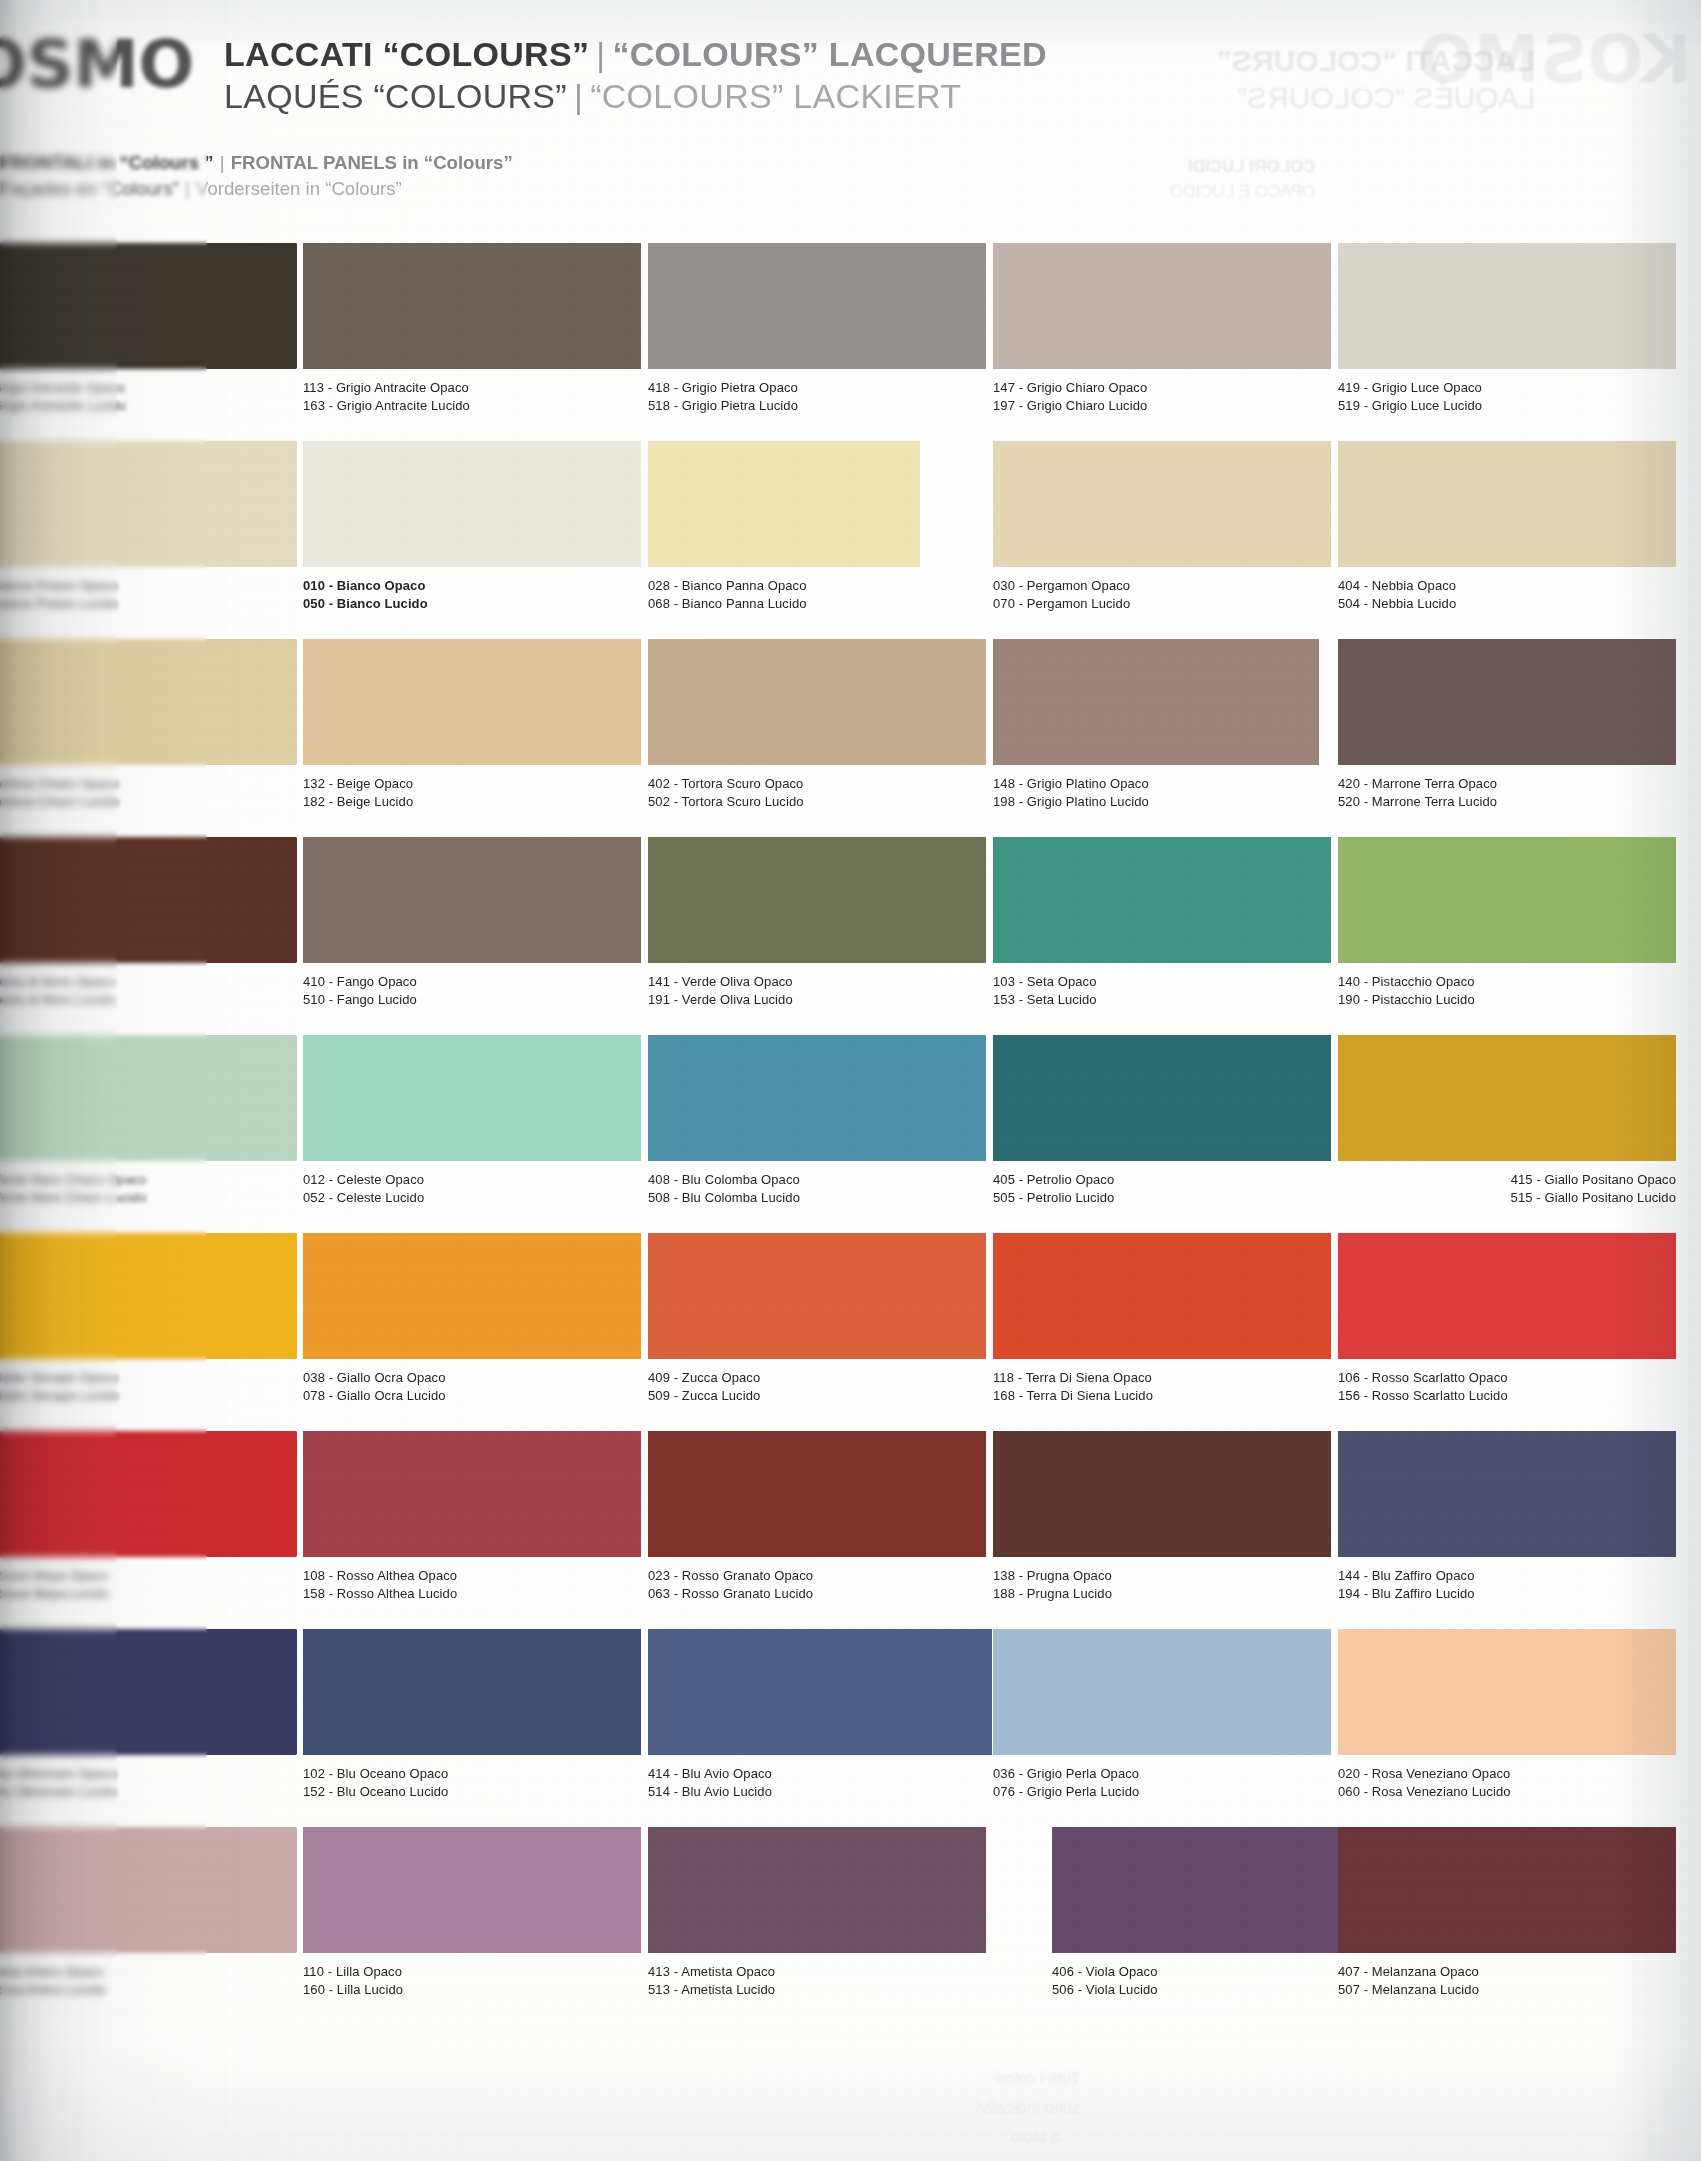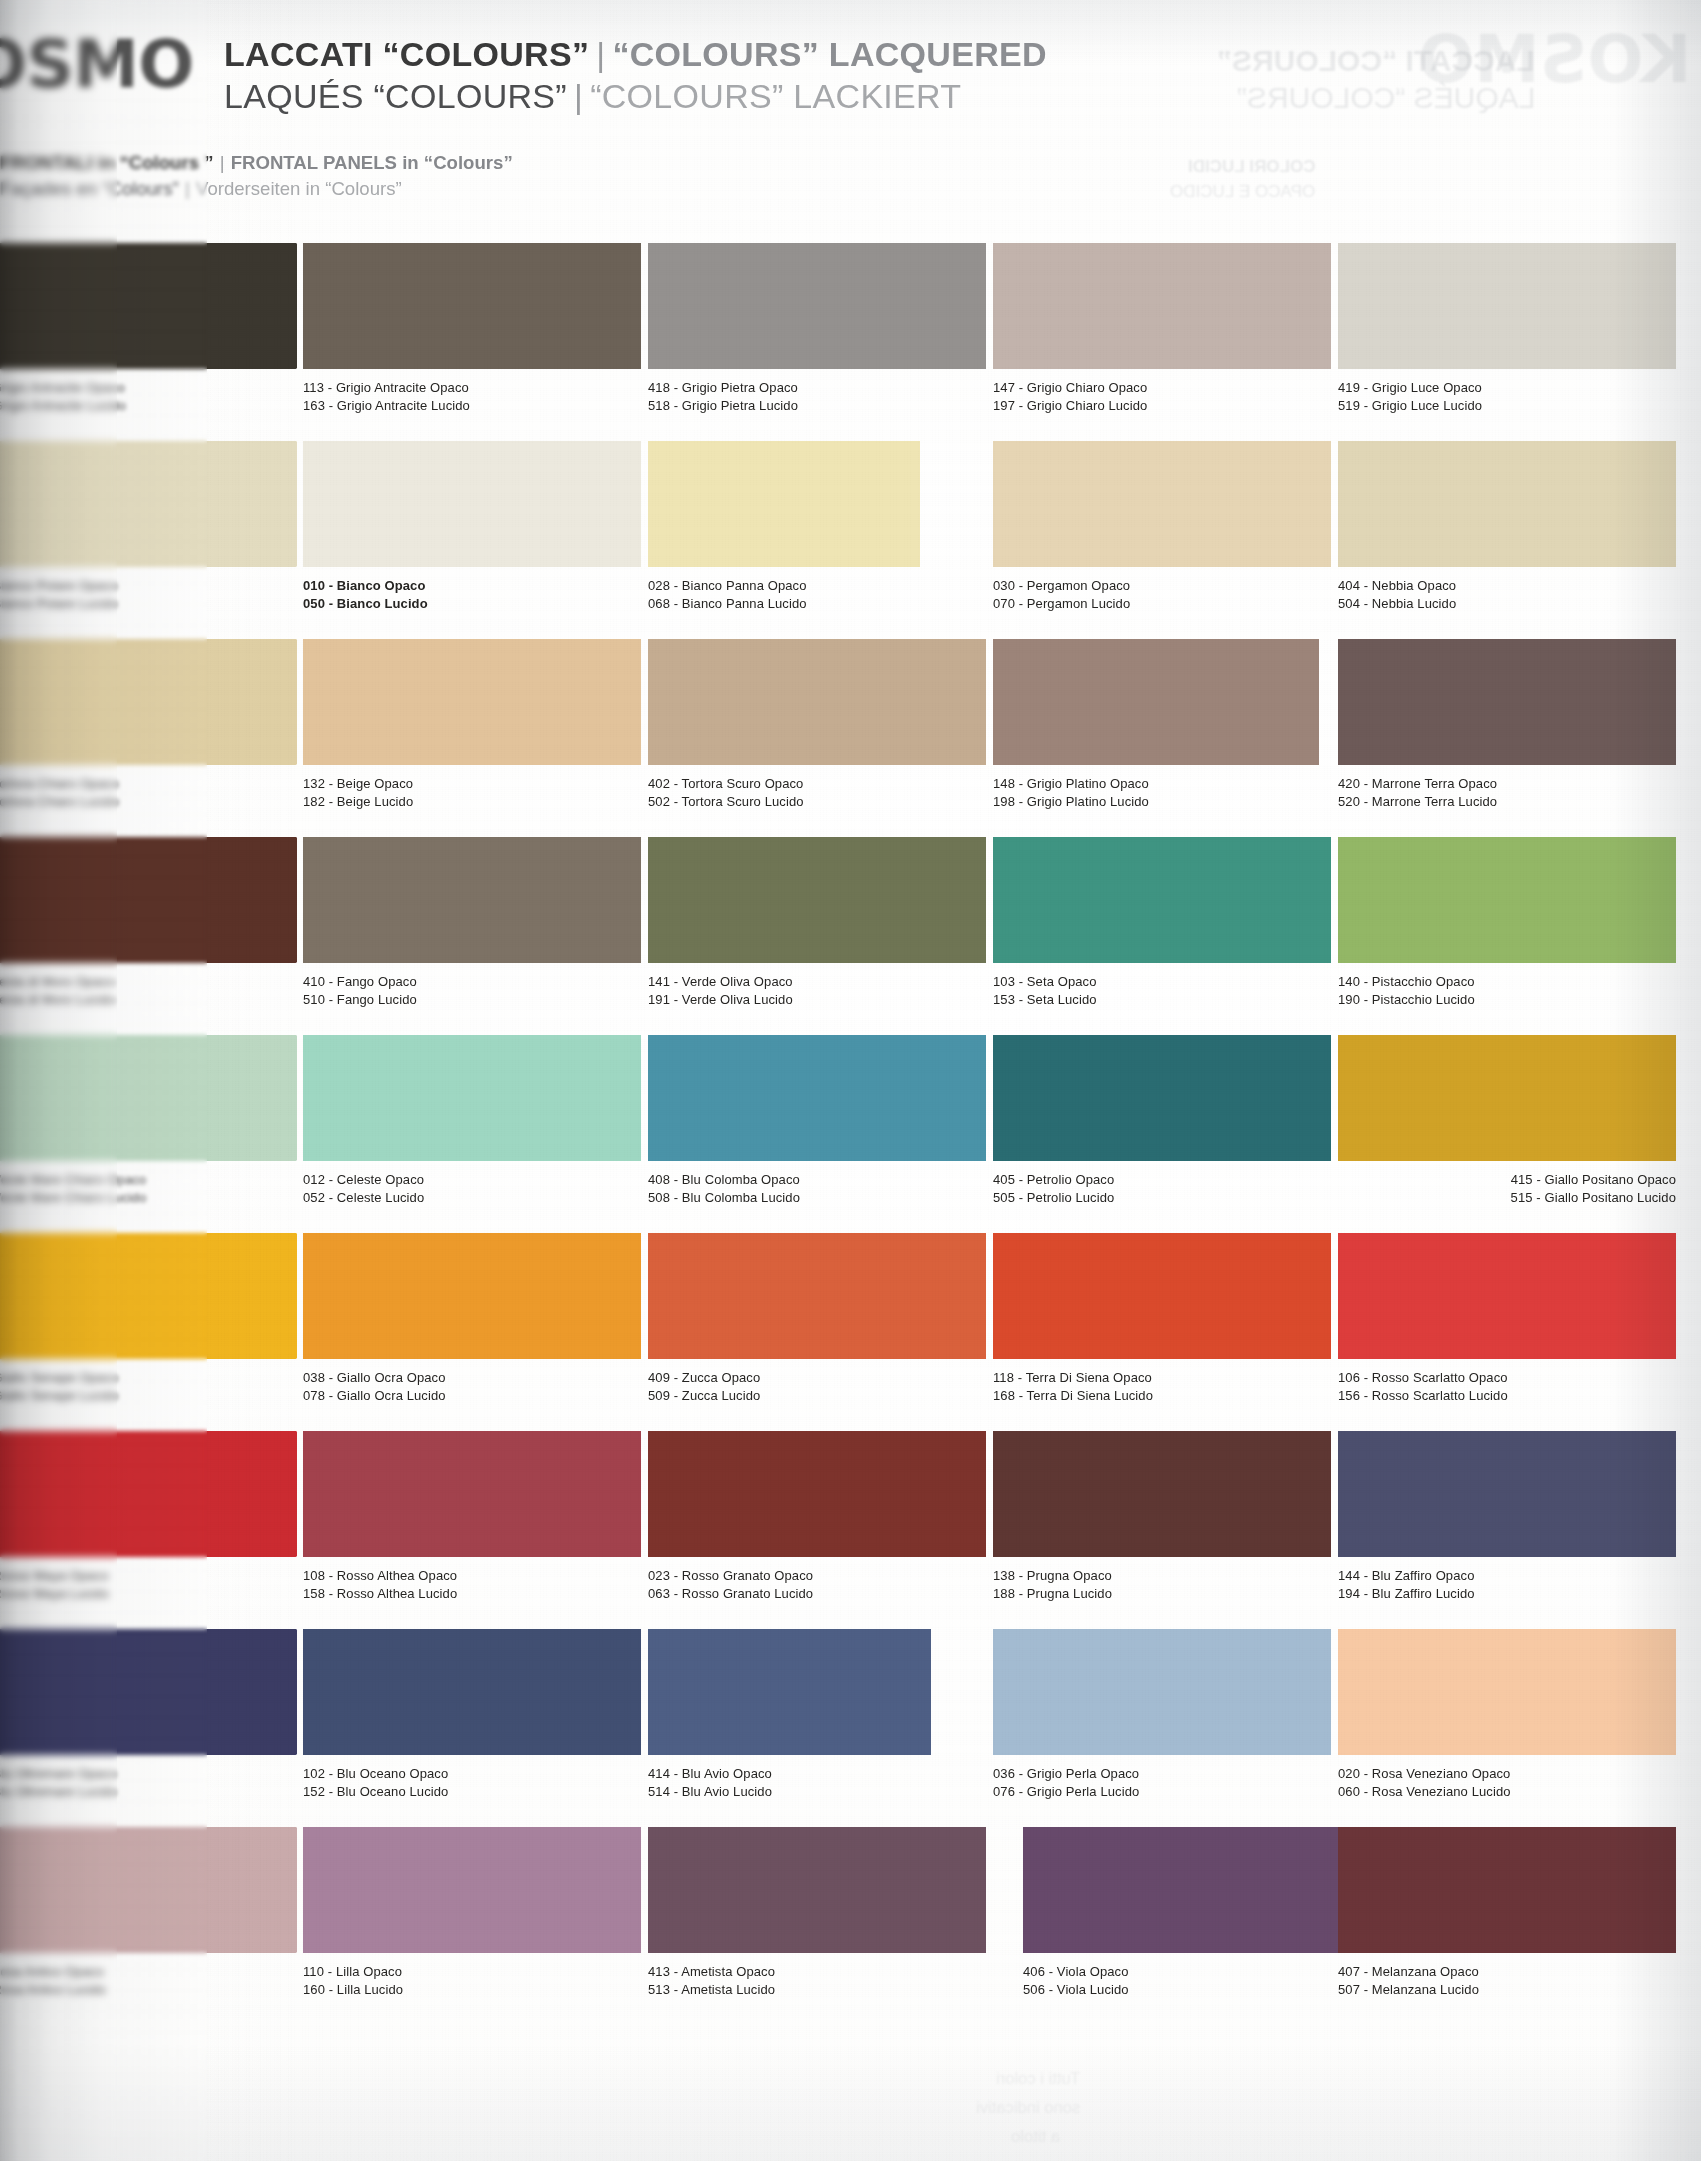--- a/index.html
+++ b/index.html
@@ -435,21 +435,21 @@
             <span class="ln">150 - Blu Oltremare Lucido</span>
           </div>
         </div>
         <div class="cell" style="left: 303px; width: 338px;">
           <div class="swatch" style="background: rgb(65, 79, 114);"></div>
           <div class="labels">
             <span class="ln">102 - Blu Oceano Opaco</span>
             <span class="ln">152 - Blu Oceano Lucido</span>
           </div>
         </div>
-        <div class="cell" style="left: 648px; width: 283px;">
+        <div class="cell" style="left: 648px; width: 344px;">
           <div class="swatch" style="background: rgb(78, 95, 133);"></div>
           <div class="labels">
             <span class="ln">414 - Blu Avio Opaco</span>
             <span class="ln">514 - Blu Avio Lucido</span>
           </div>
         </div>
         <div class="cell" style="left: 993px; width: 338px;">
           <div class="swatch" style="background: rgb(163, 187, 209);"></div>
           <div class="labels">
             <span class="ln">036 - Grigio Perla Opaco</span>
@@ -479,21 +479,21 @@
             <span class="ln">160 - Lilla Lucido</span>
           </div>
         </div>
         <div class="cell" style="left: 648px; width: 338px;">
           <div class="swatch" style="background: rgb(109, 81, 96);"></div>
           <div class="labels">
             <span class="ln">413 - Ametista Opaco</span>
             <span class="ln">513 - Ametista Lucido</span>
           </div>
         </div>
-        <div class="cell" style="left: 1023px; width: 338px;">
+        <div class="cell" style="left: 1052px; width: 338px;">
           <div class="swatch" style="background: rgb(103, 73, 107);"></div>
           <div class="labels">
             <span class="ln">406 - Viola Opaco</span>
             <span class="ln">506 - Viola Lucido</span>
           </div>
         </div>
         <div class="cell" style="left: 1338px; width: 338px;">
           <div class="swatch" style="background: rgb(107, 53, 57);"></div>
           <div class="labels">
             <span class="ln">407 - Melanzana Opaco</span>

